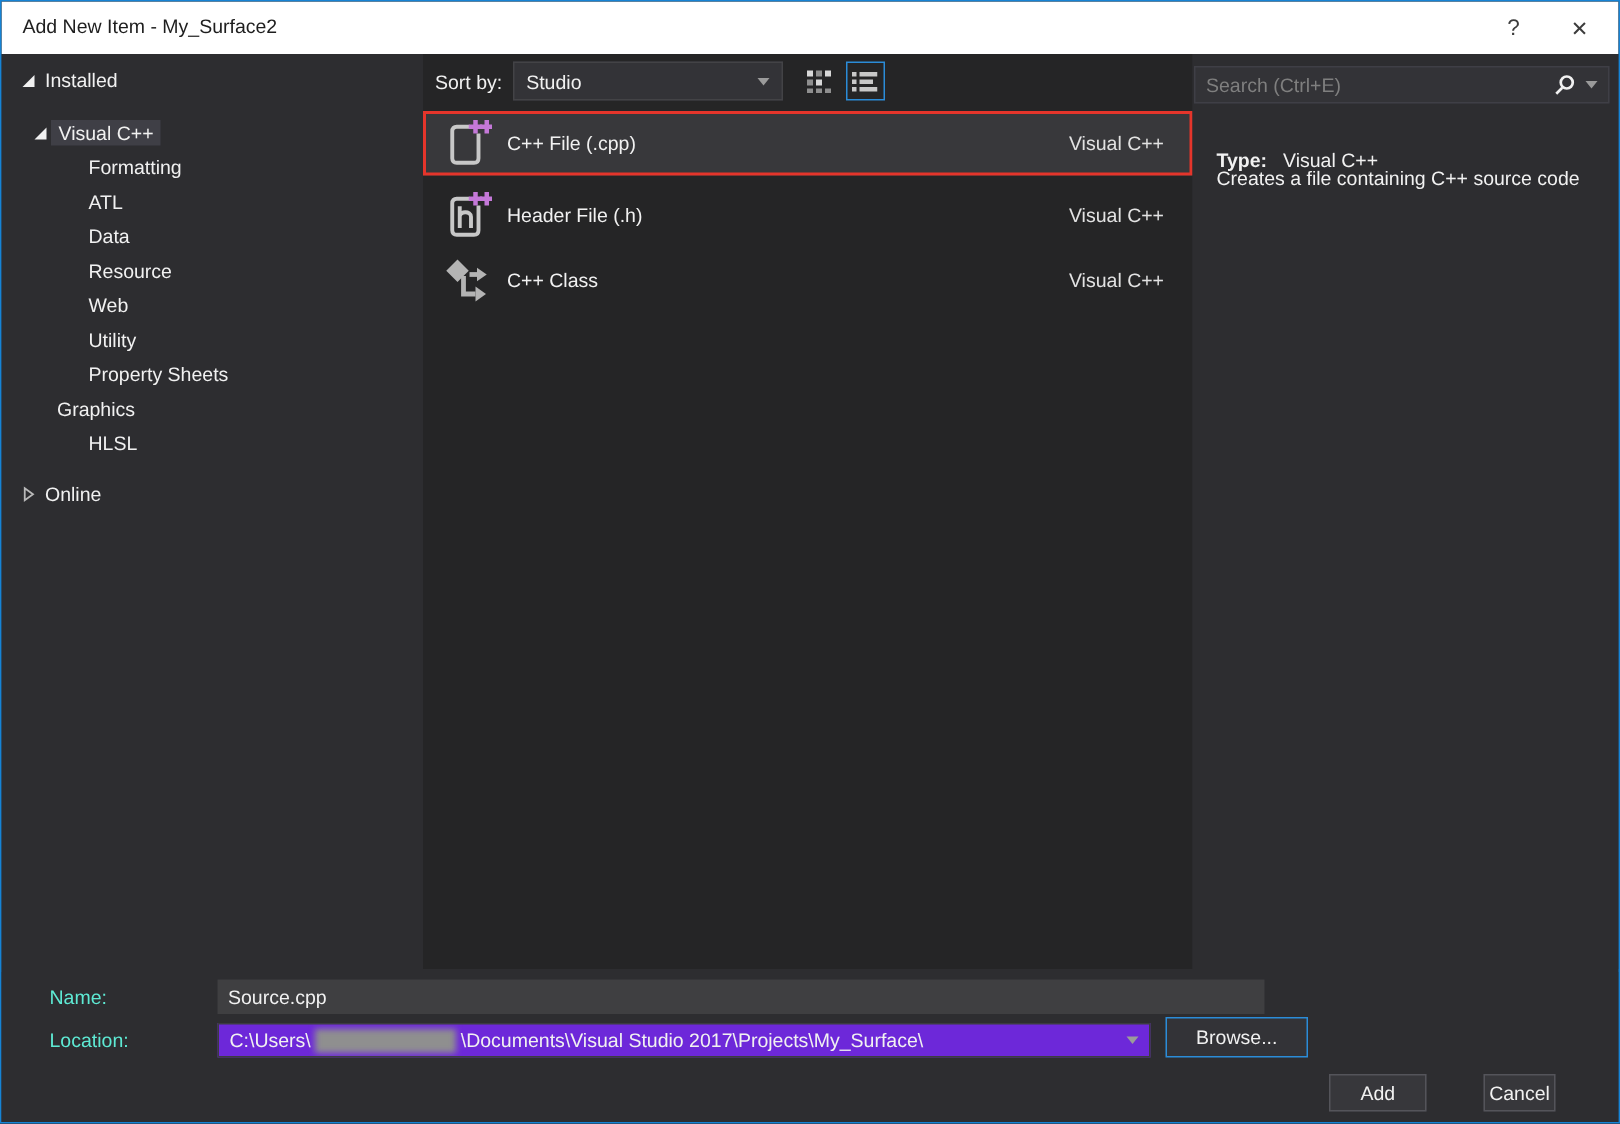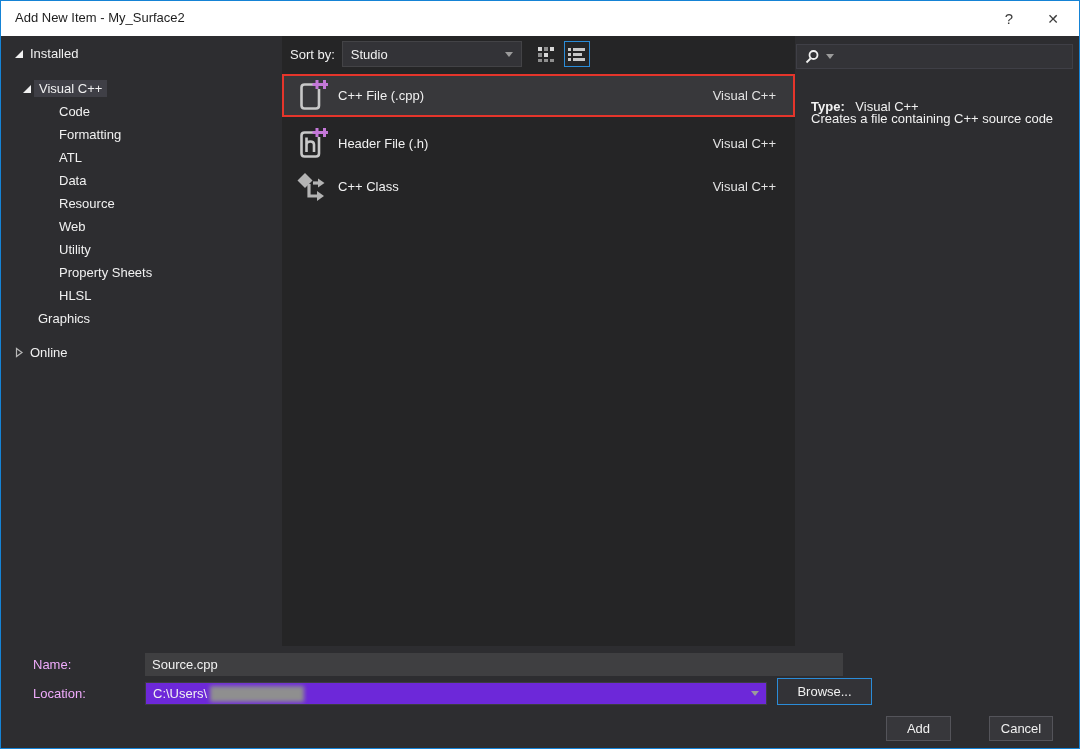--- a/index.html
+++ b/index.html
@@ -59,34 +59,34 @@
   .search-input { flex:1; background:transparent; border:none; outline:none; color:#c8c8c8;
                   font-size:13px; font-family:inherit; min-width:0; }
   .search-input::placeholder { color:#7f7f7f; opacity:1; }
   .search-box .caret { margin-left:6px; }
   .type-row { position:absolute; top:47px; left:16px; font-size:13px; color:#f1f1f1;margin-top:16px; }
   .type-label { font-weight:bold; margin-right:7px; }
   .desc-row { position:absolute; top:75px; left:16px; font-size:13px; color:#f1f1f1; }
 
   
   .footer { position:absolute; left:0; right:0; bottom:0; height:100px; background:#2d2d30; }
-  .f-label { position:absolute; left:32px; font-size:13px; color:#f0abfc; }
+  .f-label { position:absolute; left:32px; font-size:13px; color:#5eead4; }
   .lbl-name { top:9px; }
   .lbl-loc { top:38px; }
   .input-name { position:absolute; left:144px; top:5px; width:698px; height:23px; background:#3f3f41;
                 border:none; outline:none; color:#f1f1f1; font-size:13px; padding:0 7px; font-family:inherit; }
   .combo-loc { position:absolute; left:144px; top:34px; width:622px; height:23px; background:#6d28d9;
                border:1px solid #3c3c41; display:flex; align-items:center; padding:0 7px;
                color:#f1f1f1; font-size:13px; white-space:nowrap; overflow:hidden; }
   .redacted { width:94px; height:16px; background:#8f8f8f; filter:blur(2px); margin:0 3px; flex:none; }
   .combo-loc .caret { margin-left:auto; }
   .btn { background:#37373b; border:1px solid #54545a; color:#f1f1f1; font-size:13px; font-family:inherit; }
   .browse-btn { position:absolute; left:776px; top:30px; width:95px; height:27px; background:#333337; border:1px solid #2b8cd8; }
   .add-btn { position:absolute; left:885px; top:68px; width:65px; height:25px; }
-  .cancel-btn { position:absolute; left:988px; top:68px; width:64px; height:25px; }
+  .cancel-btn { position:absolute; left:988px; top:68px; width:48px; height:25px; }
 </style>
 </head>
 <body>
 
 <div class="titlebar">
   <span class="title-text">Add New Item - My_Surface2</span>
   <button class="tb-btn help-btn">?</button>
   <button class="tb-btn close-btn">✕</button>
 </div>
 
@@ -101,48 +101,45 @@
   </div>
   <div class="tree-row lvl1 row-vcpp">
     <span class="arrow">
         <svg width="10" height="10">
           <polygon points="9,1 9,9 1,9" fill="#f1f1f1"></polygon>
         </svg>
       </span>
     <span class="sel-label">Visual C++</span>
   </div>
   <div class="tree-row lvl2">
-      <span>Code</span>
-    </div>
-  <div class="tree-row lvl2">
       <span>Formatting</span>
     </div>
   <div class="tree-row lvl2">
       <span>ATL</span>
     </div>
   <div class="tree-row lvl2">
       <span>Data</span>
     </div>
   <div class="tree-row lvl2">
       <span>Resource</span>
     </div>
   <div class="tree-row lvl2">
       <span>Web</span>
     </div>
   <div class="tree-row lvl2">
       <span>Utility</span>
     </div>
   <div class="tree-row lvl2">
       <span>Property Sheets</span>
-    </div>
-  <div class="tree-row lvl2">
-      <span>HLSL</span>
     </div>
   <div class="tree-row lvl1b">
       <span>Graphics</span>
+    </div>
+  <div class="tree-row lvl2">
+      <span>HLSL</span>
     </div>
   <div class="tree-row lvl0 row-online">
     <span class="arrow">
         <svg width="10" height="11">
           <polygon points="2.5,1.5 8,5.5 2.5,9.5" fill="none" stroke="#b8b8b8" stroke-width="1.2"></polygon>
         </svg>
       </span>
     <span>Online</span>
   </div>
 </div>
@@ -221,38 +218,40 @@
         </svg>
       </span>
       <span class="tpl-label">C++ Class</span>
       <span class="tpl-cat">Visual C++</span>
     </div>
   </div>
 </div>
 
 <div class="rightpanel">
   <div class="search-box">
+    <input class="search-input" type="text" placeholder="Search (Ctrl+E)" style="">
     <svg width="16" height="16">
       <circle cx="9.5" cy="6" r="4" fill="none" stroke="#f1f1f1" stroke-width="1.8"></circle>
       <line x1="6.5" y1="9.5" x2="2.5" y2="13.5" stroke="#f1f1f1" stroke-width="1.8"></line>
     </svg>
     <span class="caret"></span>
   </div>
   <div class="type-row">
     <span class="type-label">Type:</span>
     <span>Visual C++</span>
   </div>
   <div class="desc-row">Creates a file containing C++ source code</div>
 </div>
 
 <div class="footer">
   <span class="f-label lbl-name">Name:</span>
   <input class="input-name" type="text" value="Source.cpp" style="">
   <span class="f-label lbl-loc">Location:</span>
   <div class="combo-loc">
     <span>C:\Users\</span>
     <span class="redacted"></span>
+    <span>\Documents\Visual Studio 2017\Projects\My_Surface\</span>
     <span class="caret"></span>
   </div>
   <button class="btn browse-btn">Browse...</button>
   <button class="btn add-btn">Add</button>
   <button class="btn cancel-btn">Cancel</button>
 </div>
 
 </body></html>

